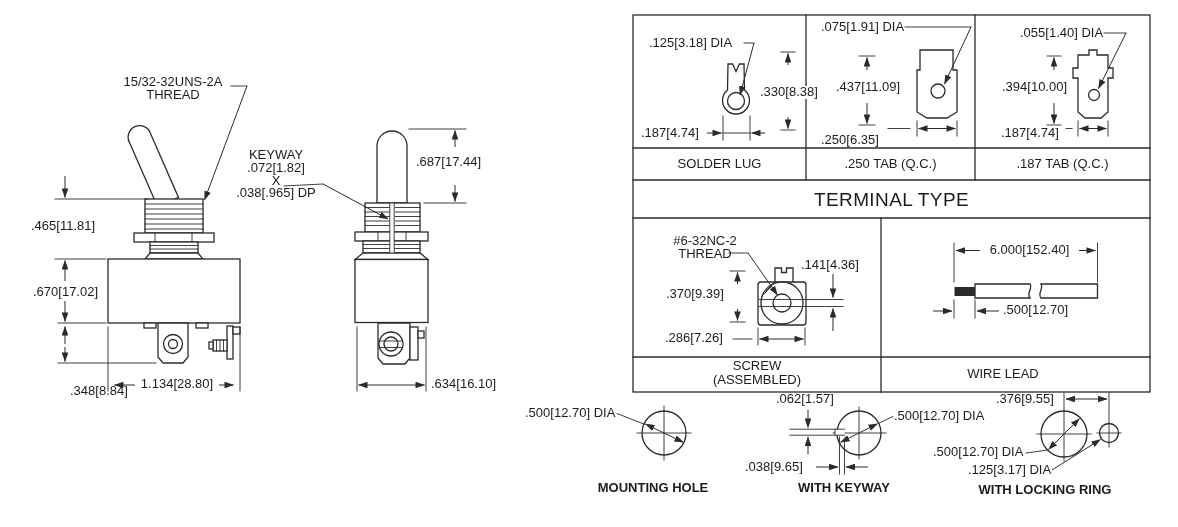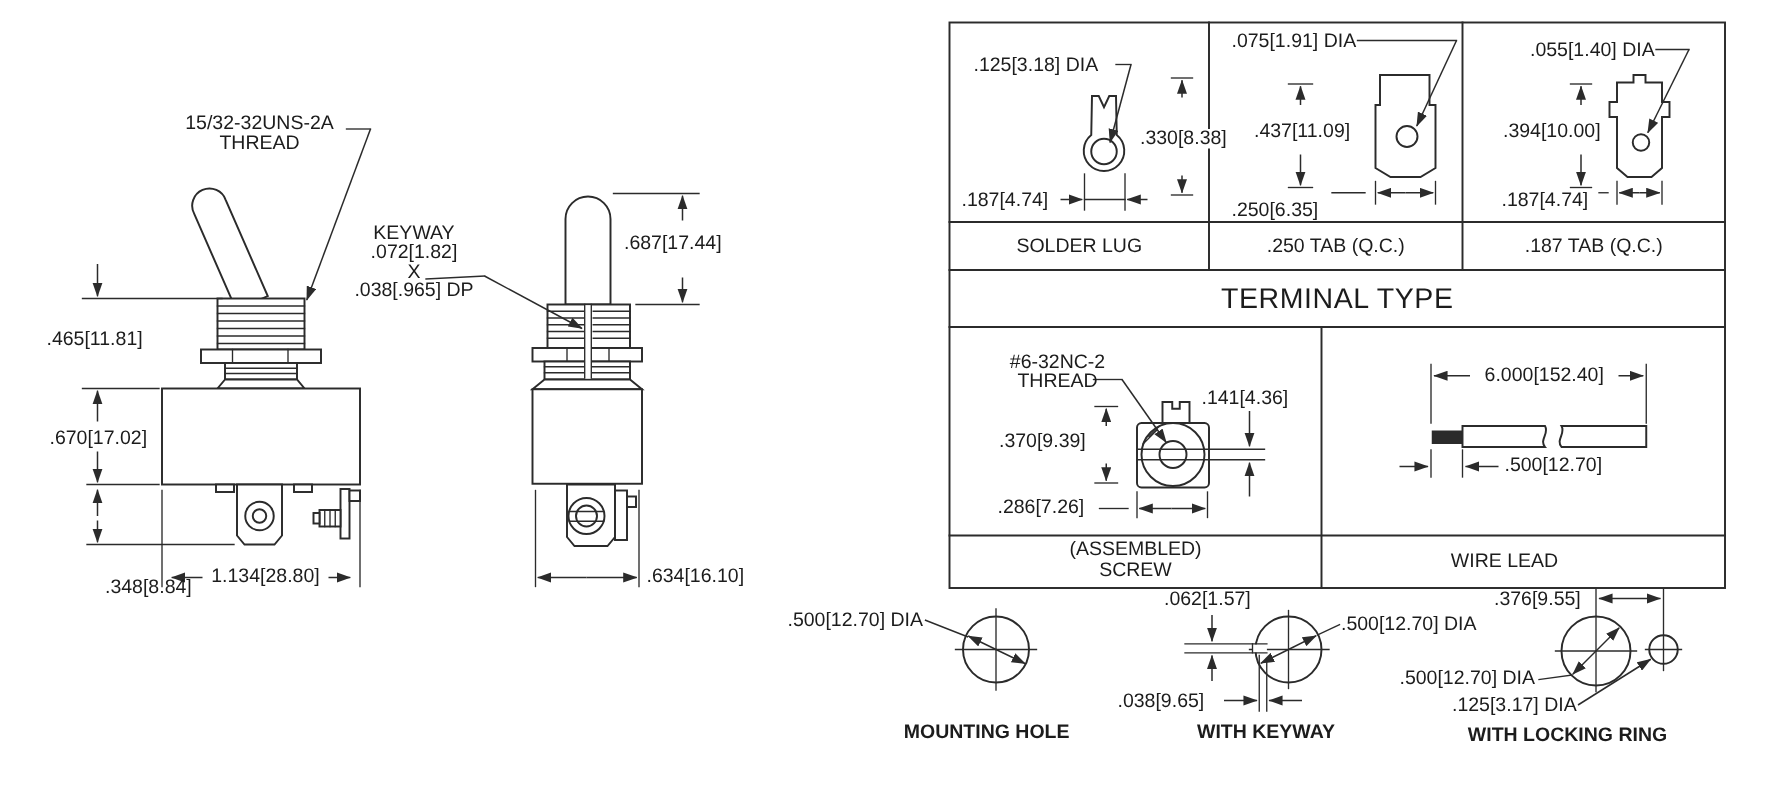--- a/index.html
+++ b/index.html
@@ -284,22 +284,22 @@
     <div>.038[.965] DP</div>
   </div>
   <div class="lbl bg" style="left:414px;top:156px;">.687[17.44]</div>
   <div class="lbl" style="left:431px;top:378px;">.634[16.10]</div>
 
   <div class="cell" style="left:633px;top:156px;width:173px;">SOLDER LUG</div>
   <div class="cell" style="left:806px;top:156px;width:169px;">.250 TAB (Q.C.)</div>
   <div class="cell" style="left:975px;top:156px;width:175px;">.187 TAB (Q.C.)</div>
   <div class="hdr" style="left:633px;top:189px;width:517px;">TERMINAL TYPE</div>
   <div class="cell" style="left:633px;top:359px;width:248px;line-height:13.5px;">
+    <div>SCREW</div>
     <div>(ASSEMBLED)</div>
-    <div>SCREW</div>
   </div>
   <div class="cell" style="left:881px;top:366px;width:244px;">WIRE LEAD</div>
 
   <div class="lbl" style="left:649px;top:37px;">.125[3.18] DIA</div>
   <div class="lbl bg" style="left:758px;top:86px;">.330[8.38]</div>
   <div class="lbl" style="left:641px;top:127px;">.187[4.74]</div>
 
   <div class="lbl" style="left:821px;top:21px;">.075[1.91] DIA</div>
   <div class="lbl bg" style="left:834px;top:81px;">.437[11.09]</div>
   <div class="lbl" style="left:821px;top:134px;">.250[6.35]</div>
@@ -313,21 +313,21 @@
     <div>THREAD</div>
   </div>
   <div class="lbl" style="left:801px;top:259px;">.141[4.36]</div>
   <div class="lbl" style="left:666px;top:288px;">.370[9.39]</div>
   <div class="lbl" style="left:665px;top:332px;">.286[7.26]</div>
 
   <div class="lbl bg ctr" style="left:980px;top:244px;width:95px;">6.000[152.40]</div>
   <div class="lbl" style="left:1003px;top:304px;">.500[12.70]</div>
 
   <div class="lbl" style="left:525px;top:407px;">.500[12.70] DIA</div>
-  <div class="cap" style="left:593px;top:480px;width:120px;text-align:right;">MOUNTING HOLE</div>
+  <div class="cap" style="left:593px;top:480px;width:120px;">MOUNTING HOLE</div>
 
   <div class="lbl" style="left:776px;top:393px;">.062[1.57]</div>
   <div class="lbl" style="left:894px;top:410px;">.500[12.70] DIA</div>
   <div class="lbl" style="left:745px;top:461px;">.038[9.65]</div>
   <div class="cap" style="left:792px;top:480px;width:104px;">WITH KEYWAY</div>
 
   <div class="lbl" style="left:996px;top:393px;">.376[9.55]</div>
   <div class="lbl" style="left:933px;top:446px;">.500[12.70] DIA</div>
   <div class="lbl" style="left:968px;top:464px;">.125[3.17] DIA</div>
   <div class="cap" style="left:973px;top:482px;width:144px;">WITH LOCKING RING</div>

